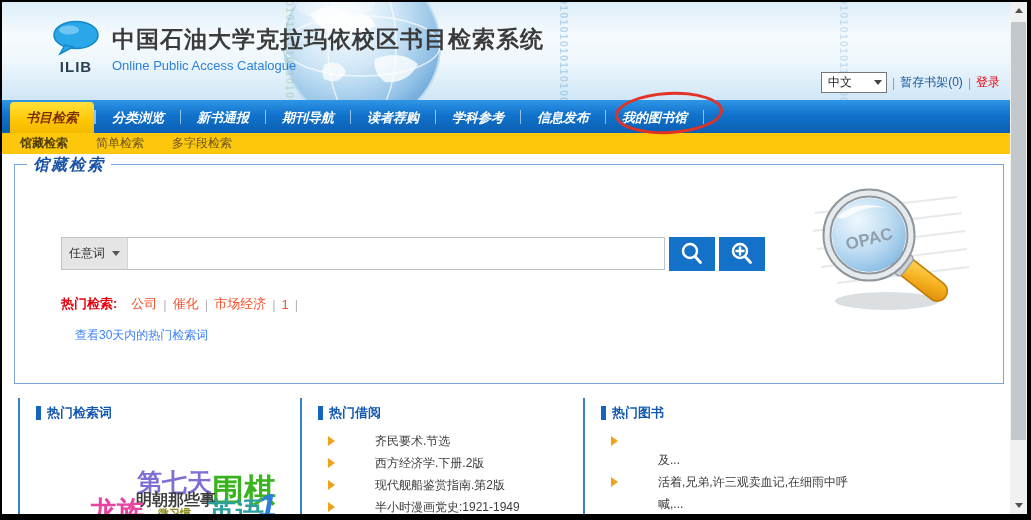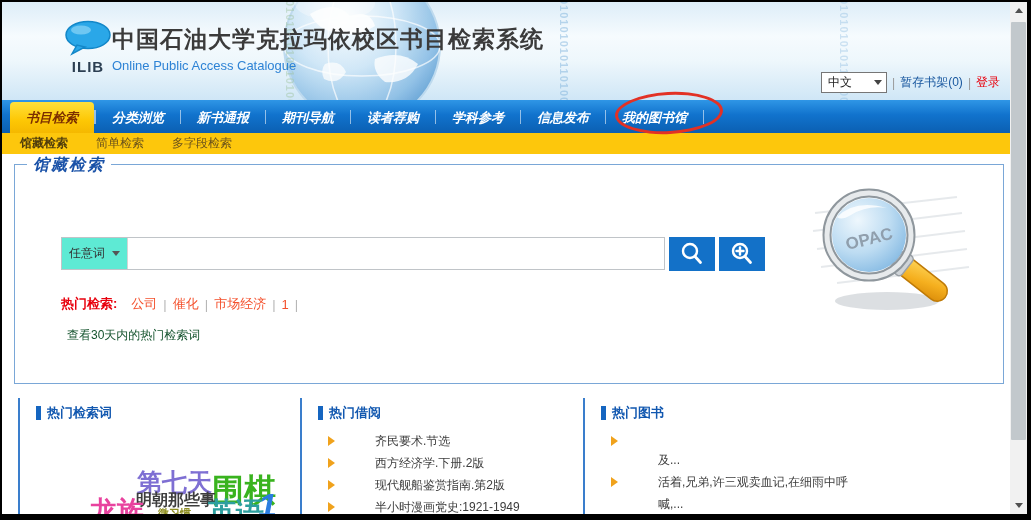--- a/index.html
+++ b/index.html
@@ -10,21 +10,21 @@
 
   
   .banner { position:relative; height:98px; overflow:hidden;
     background:linear-gradient(180deg,#ddedf8 0%,#f6fbfe 35%,#eef7fc 60%,#cfe6f6 100%); }
   .globe { position:absolute; left:278px; top:-38px; opacity:.95; }
   .binary { position:absolute; writing-mode:vertical-rl; font-size:11px; font-weight:bold;
     letter-spacing:1px; color:#7fb3dc; opacity:.5; user-select:none; }
   .binary.b1 { left:556px; top:-4px; height:100px; }
   .binary.b2 { left:836px; top:-4px; height:70px; opacity:.35; }
   .binary.b3 { left:282px; top:-2px; height:90px; color:#9fc3a0; opacity:.45; }
-  .logo-block { position:absolute; left:60px; top:18px; width:52px; text-align:center; }
+  .logo-block { position:absolute; left:48px; top:18px; width:52px; text-align:center; }
   .logo-text { font-size:15px; font-weight:bold; color:#2c3f52; letter-spacing:1px; margin-top:-2px; }
   .title-block { position:absolute; left:110px; top:22px; }
   .site-title { font-size:23px; font-weight:bold; color:#3b3b3b; letter-spacing:1px; }
   .site-subtitle { font-size:13px; color:#2e83d5; margin-top:3px; }
   .header-right { position:absolute; right:10px; top:70px; display:flex; align-items:center; font-size:12px; }
   .lang-select { display:flex; align-items:center; justify-content:space-between; width:66px; height:21px;
     border:1px solid #767676; background:#fff; padding:0 4px 0 6px; color:#222; cursor:pointer;text-align:center; }
   .lang-caret { width:0; height:0; border-left:4px solid transparent; border-right:4px solid transparent;
     border-top:5px solid #444; }
   .hr-sep { color:#999; margin:0 5px; }
@@ -46,33 +46,33 @@
   .subnav-item.active { color:#4f3c0c; font-weight:bold; }
 
   
   .main { position:relative; height:252px; }
   .search-fieldset { position:absolute; left:12px; right:6px; top:10px; height:220px;
     border:1px solid #7aa7d7; }
   .search-legend { position:absolute; left:12px; top:-10px; background:#fff; padding:0 6px;
     font-size:16px; font-weight:bold; font-style:italic; color:#1a52a8;
     font-family:"Liberation Serif","DejaVu Serif",serif; letter-spacing:2px; }
   .search-row { position:absolute; left:46px; top:72px; display:flex; align-items:flex-start; }
-  .search-box { display:flex; width:604px; height:33px; background:#5eead4; border:1px solid #c0c4c8; }
+  .search-box { display:flex; width:604px; height:33px; background:#e5e5e5; border:1px solid #c0c4c8; }
   .field-select { display:flex; align-items:center; justify-content:center; gap:7px; width:66px;
     border-right:1px solid #d4d4d4; font-size:12px; color:#333; cursor:pointer; }
   .select-caret { width:0; height:0; border-left:4px solid transparent; border-right:4px solid transparent;
     border-top:5px solid #555; }
   .search-input { flex:1; border:none; outline:none; font-size:13px; padding:0 8px; }
   .search-btn { width:46px; height:34px; margin-left:4px; background:#1371c8; border:none; cursor:pointer;
     display:flex; align-items:center; justify-content:center; }
   .hot-line { position:absolute; left:46px; top:130px; font-size:13px; display:flex; align-items:center; }
   .hot-label { color:#e8000d; font-weight:bold; margin-right:8px; }
   .hot-link { color:#f4502c; text-decoration:none; margin:0 6px; }
   .hot-pipe { color:#b5b5b5; }
-  .hint-line { position:absolute; left:52px; top:162px; font-size:12px; color:#14532d; cursor:pointer; }
+  .hint-line { position:absolute; left:60px; top:162px; font-size:12px; color:#3b82f6; cursor:pointer; }
   .opac-img { position:absolute; right:28px; top:18px; }
 
   
   .columns { position:absolute; left:16px; top:396px; right:22px; bottom:0; display:flex; overflow:hidden; }
   .col { border-left:2px solid #3a7ecc; padding-left:16px; position:relative; }
   .col1 { width:282px; } .col2 { width:283px; margin-left:0; } .col3 { flex:1; }
   .col-header { display:flex; align-items:center; margin:6px 0 4px 0; }
   .col-header .bar { width:5px; height:14px; background:#1565c0; margin-right:6px; }
   .col-header .txt { font-size:13px; font-weight:bold; color:#1258b0; }
   .cloud { position:relative; height:96px; overflow:hidden; }

